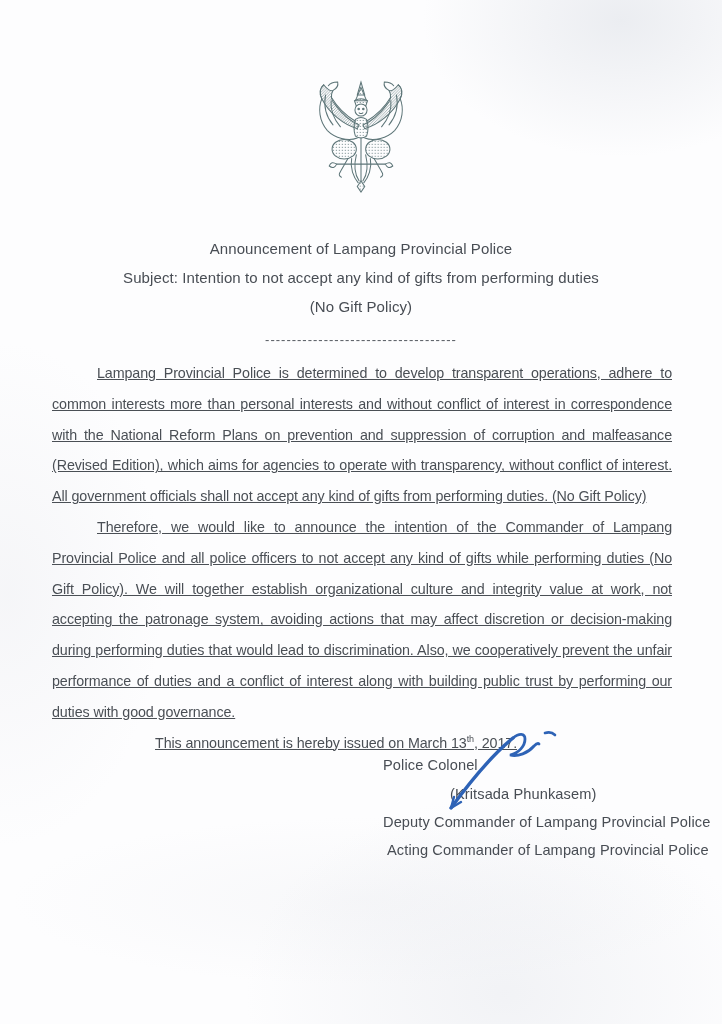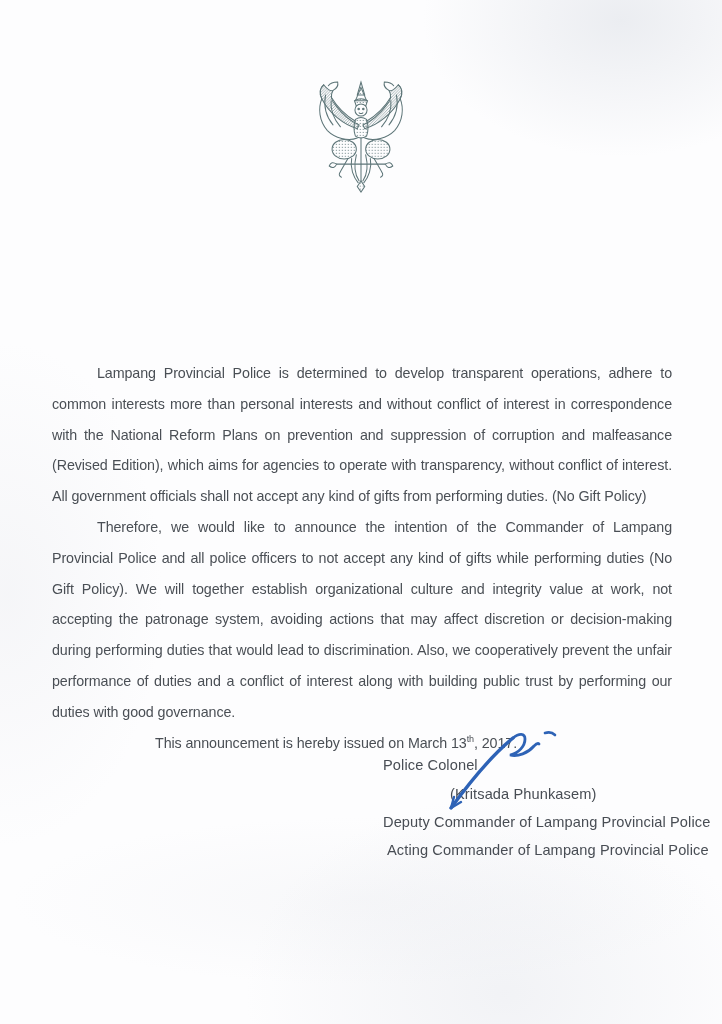--- a/index.html
+++ b/index.html
@@ -24,21 +24,21 @@
   .heading{
     position:absolute;top:234px;left:0;width:722px;
     text-align:center;font-size:15px;line-height:29px;
     letter-spacing:.1px;color:#484d54;
   }
   .heading .sep{
     font-size:13px;letter-spacing:1px;color:#565b62;line-height:26px;padding-top:6px;
   }
   .body-text{
     position:absolute;top:358px;left:52px;width:620px;
-    font-size:14.3px;line-height:30.8px;letter-spacing:-0.1px;color:#4a4f55;
+    font-size:14.3px;line-height:30.8px;letter-spacing:-0.1px;color:#4a4f55;text-decoration:underline;
   }
   .body-text p{margin:0;}
   .para{text-align:justify;text-align-last:left;text-indent:45px;}
   .closing{text-indent:41px;}
   .issued{text-indent:103px;}
   sup{font-size:9px;vertical-align:super;line-height:0;margin-top:48px;}
   .sig-block{position:absolute;top:0;left:16px;width:722px;height:1024px;pointer-events:none;}
   .sig-line{position:absolute;font-size:14.6px;letter-spacing:.1px;color:#484d54;white-space:nowrap;}
   .sig-rank{top:757px;left:367px;}
   .sig-name{top:786px;left:434px;}
@@ -92,20 +92,26 @@
         <path d="M34,90 L86,90" stroke-width="1.4"></path>
         <path d="M34,90 q-6,-4 -8,2 q5,4 8,-2 Z M86,90 q6,-4 8,2 q-5,4 -8,-2 Z" fill="#fdfdfe"></path>
         <path d="M46,84 L38,98 M74,84 L82,98 M38,98 q-3,4 1,6 M82,98 q3,4 -1,6"></path>
 
         <path d="M60,62 L60,108 M55,80 C52,92 54,102 58,108 M65,80 C68,92 66,102 62,108 M50,84 C48,94 52,104 57,110 M70,84 C72,94 68,104 63,110"></path>
         <path d="M60,108 l-4,6 l4,6 l4,-6 Z" fill="url(#dots)"></path>
       </g>
     </svg>
   </div>
 
+  <div class="heading">
+    <div>Announcement of Lampang Provincial Police</div>
+    <div>Subject: Intention to not accept any kind of gifts from performing duties</div>
+    <div>(No Gift Policy)</div>
+    <div class="sep">------------------------------------</div>
+  </div>
 
   <div class="body-text">
     <p class="para">Lampang Provincial Police is determined to develop transparent operations, adhere to common interests more than personal interests and without conflict of interest in correspondence with the National Reform Plans on prevention and suppression of corruption and malfeasance (Revised Edition), which aims for agencies to operate with transparency, without conflict of interest. All government officials shall not accept any kind of gifts from performing duties. (No Gift Policy)</p>
     <p class="para">Therefore, we would like to announce the intention of the Commander of Lampang Provincial Police and all police officers to not accept any kind of gifts while performing duties (No Gift Policy). We will together establish organizational culture and integrity value at work, not accepting the patronage system, avoiding actions that may affect discretion or decision-making during performing duties that would lead to discrimination. Also, we cooperatively prevent the unfair performance of duties and a conflict of interest along with building public trust by performing our duties with good governance.</p>
     <p class="issued"><span>This announcement is hereby issued on March 13</span><sup>th</sup><span>, 2017.</span></p>
   </div>
 
   <div class="sig-block">
     <div class="sig-line sig-rank">Police Colonel</div>
     <div class="sig-line sig-name">(Kritsada Phunkasem)</div>

